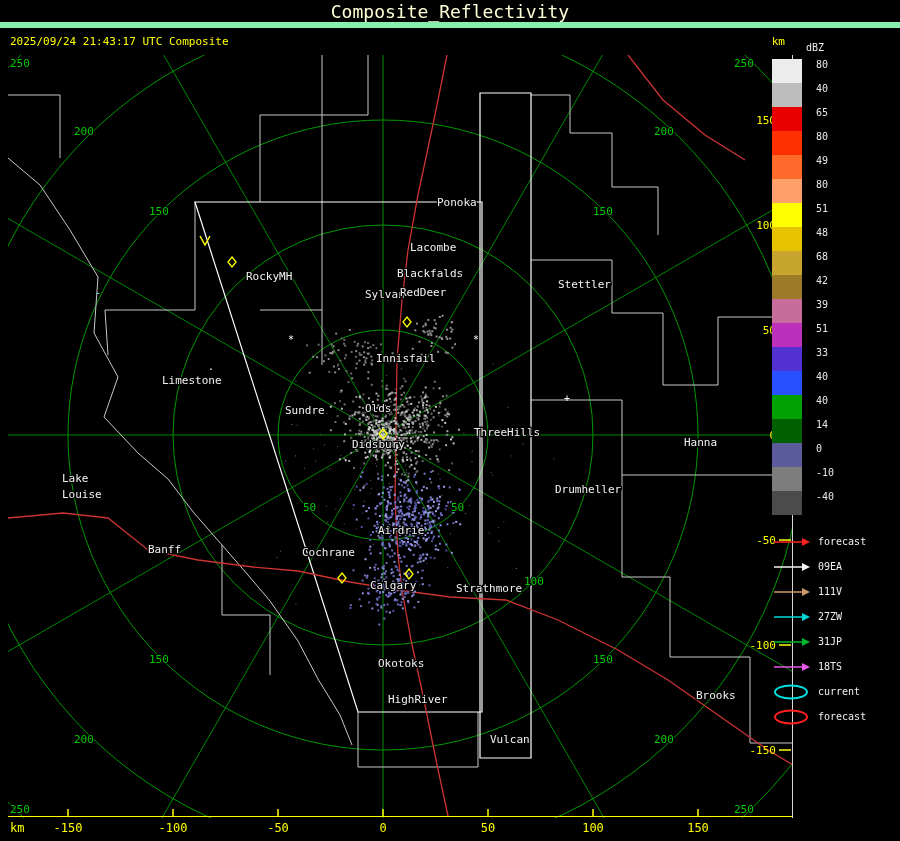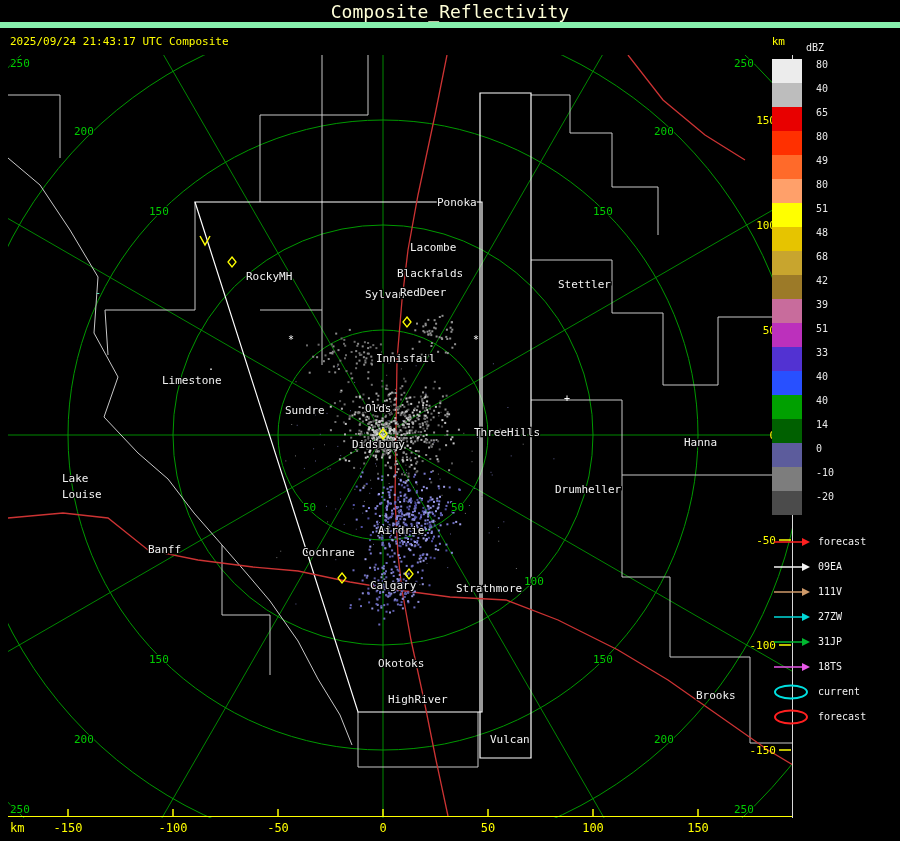--- a/index.html
+++ b/index.html
@@ -1756,21 +1756,21 @@
         <div class="srow">
           <div class="swatch" style="background: rgb(92, 92, 156);"></div>
           <div class="slabel">0</div>
         </div>
         <div class="srow">
           <div class="swatch" style="background: rgb(125, 125, 125);"></div>
           <div class="slabel">-10</div>
         </div>
         <div class="srow">
           <div class="swatch" style="background: rgb(75, 75, 75);"></div>
-          <div class="slabel">-20</div>
+          <div class="slabel">-40</div>
         </div>
       </div>
     <div id="tracks">
         <div class="trow">
           <svg width="40" height="16">
             <line x1="2" y1="8" x2="30" y2="8" stroke="#ff2020" stroke-width="1.5"></line>
             <polygon points="30,4 38,8 30,12" fill="#ff2020"></polygon>
           </svg>
           <span class="tlabel">forecast</span>
         </div>

